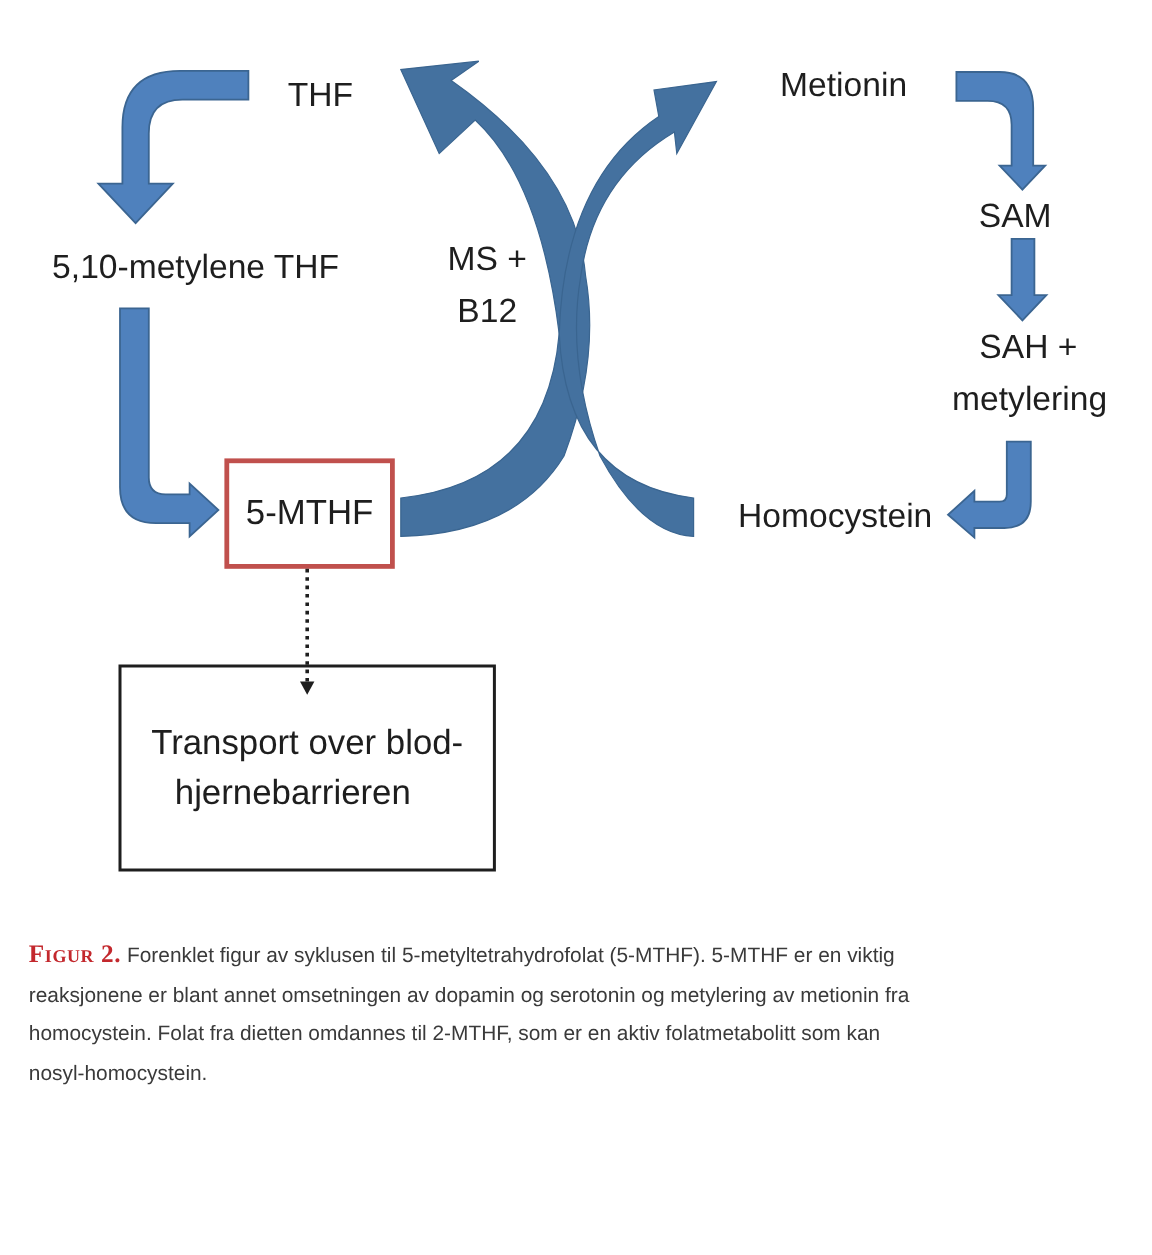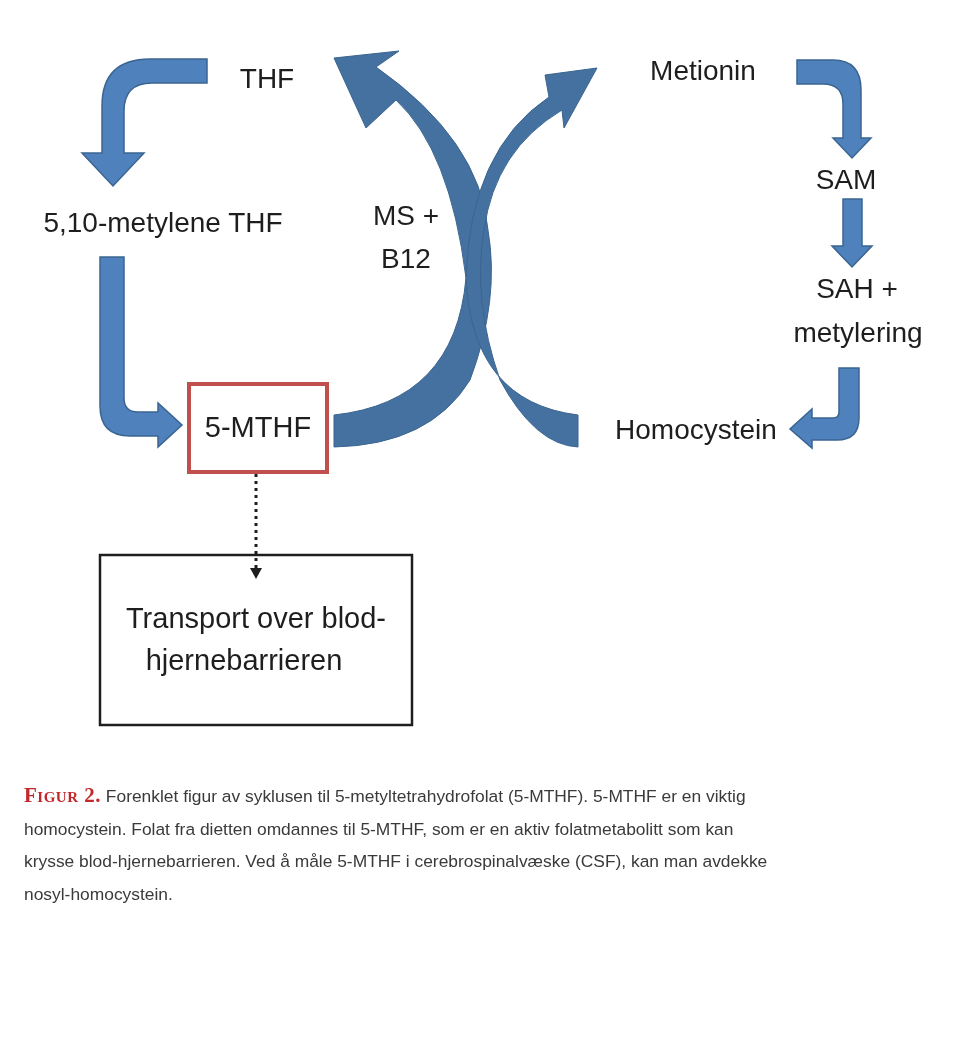--- a/index.html
+++ b/index.html
@@ -72,16 +72,16 @@
   <text class="node-label" x="406" y="268" text-anchor="middle">B12</text>
   <text class="node-label" x="703" y="80" text-anchor="middle">Metionin</text>
   <text class="node-label" x="846" y="189" text-anchor="middle">SAM</text>
   <text class="node-label" x="857" y="298" text-anchor="middle">SAH +</text>
   <text class="node-label" x="858" y="342" text-anchor="middle">metylering</text>
   <text class="node-label" x="696" y="439" text-anchor="middle">Homocystein</text>
 </svg>
 
 <div id="caption">
   <span class="line"><span class="fig-label" style="color: rgb(195, 40, 45);">Figur 2.</span><span> Forenklet figur av syklusen til 5-metyltetrahydrofolat (5-MTHF). 5-MTHF er en viktig</span></span>
-  <span class="line">homocystein. Folat fra dietten omdannes til 5-MTHF, som er en aktiv folatmetabolitt som kan</span>
-  <span class="line">krysse blod-hjernebarrieren. Ved å måle 5-MTHF i cerebrospinalvæske (CSF), kan man avdekke</span>
+  <span class="line">reaksjonene er blant annet omsetningen av dopamin og serotonin og metylering av metionin fra</span>
+  <span class="line">homocystein. Folat fra dietten omdannes til 2-MTHF, som er en aktiv folatmetabolitt som kan</span>
   <span class="line">nosyl-homocystein.</span>
 </div>
 
 </body></html>

